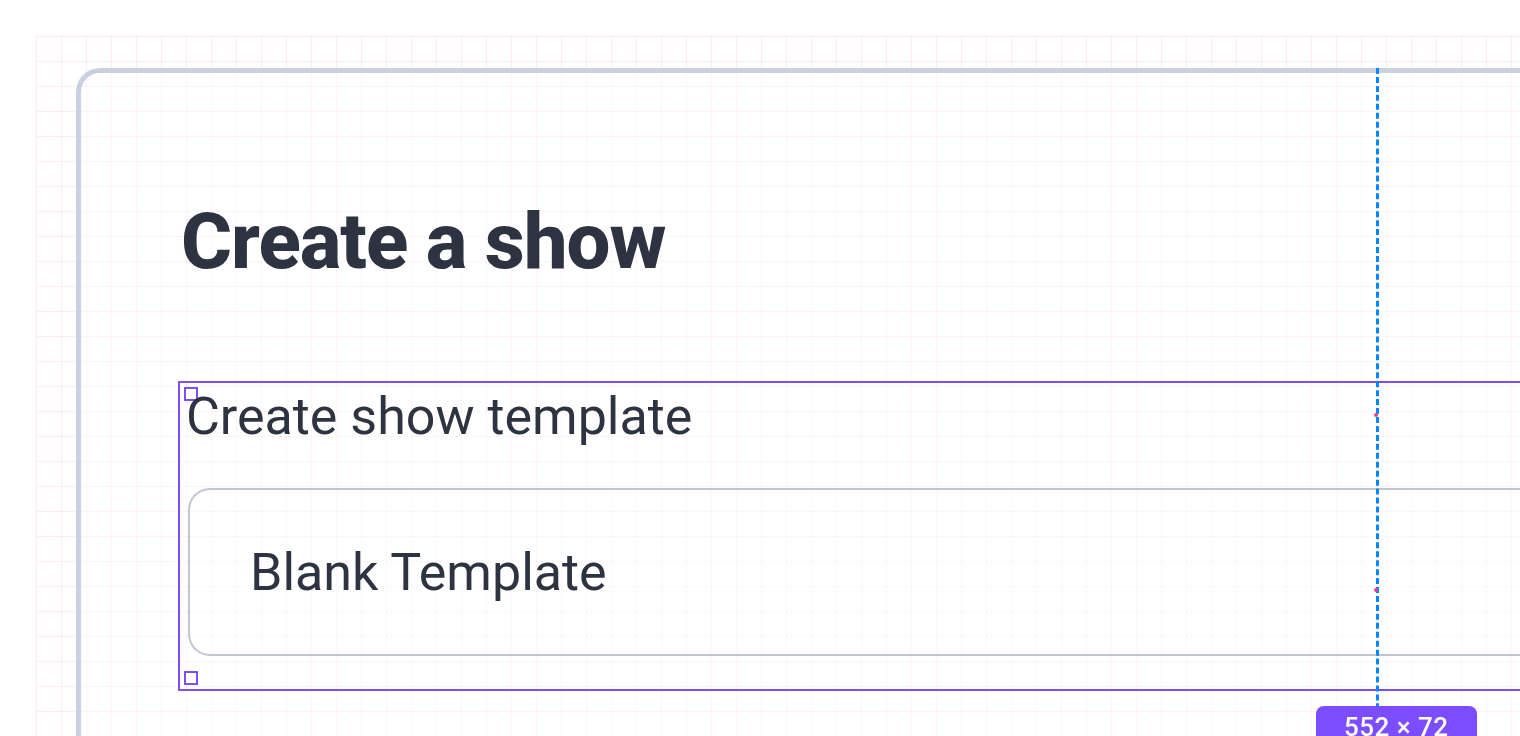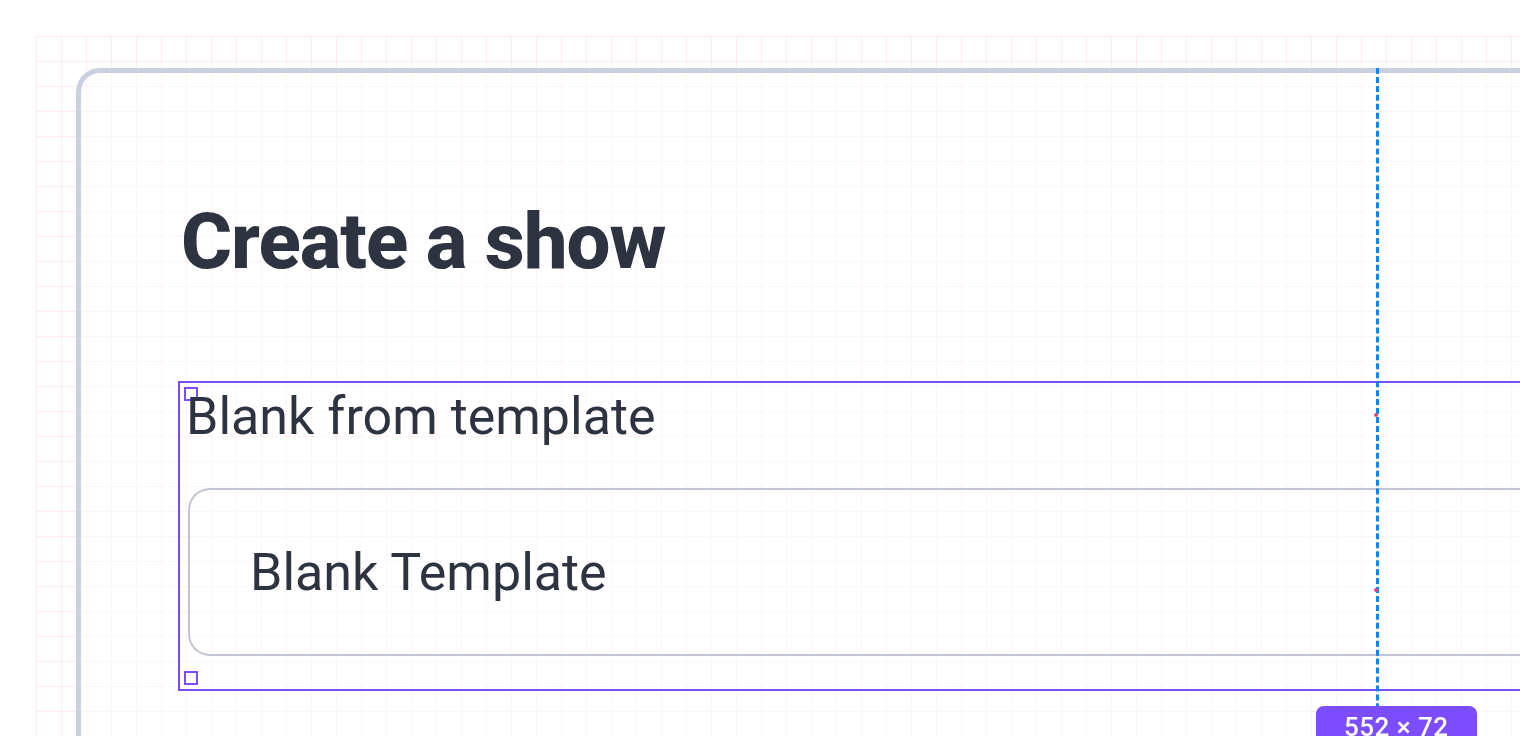--- a/index.html
+++ b/index.html
@@ -172,19 +172,19 @@
 
 <div class="vertical-guide"></div>
 <div class="guide-dot-1"></div>
 <div class="guide-dot-2"></div>
 
 <div class="selection-box">
   <div class="selection-handle handle-top-left"></div>
   <div class="selection-handle handle-bottom-left"></div>
 </div>
 
-<div class="section-label">Blank from template</div>
+<div class="section-label">Create show template</div>
 
 <div class="template-card">
   <span class="template-card-label">Blank Template</span>
 </div>
 
 <div class="dimension-badge">552 × 72</div>
 
 </body></html>

